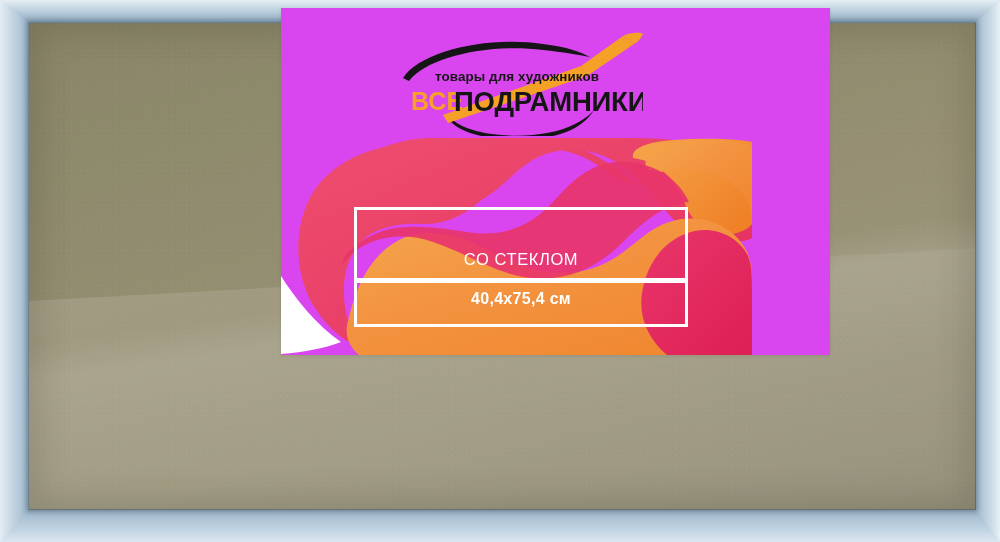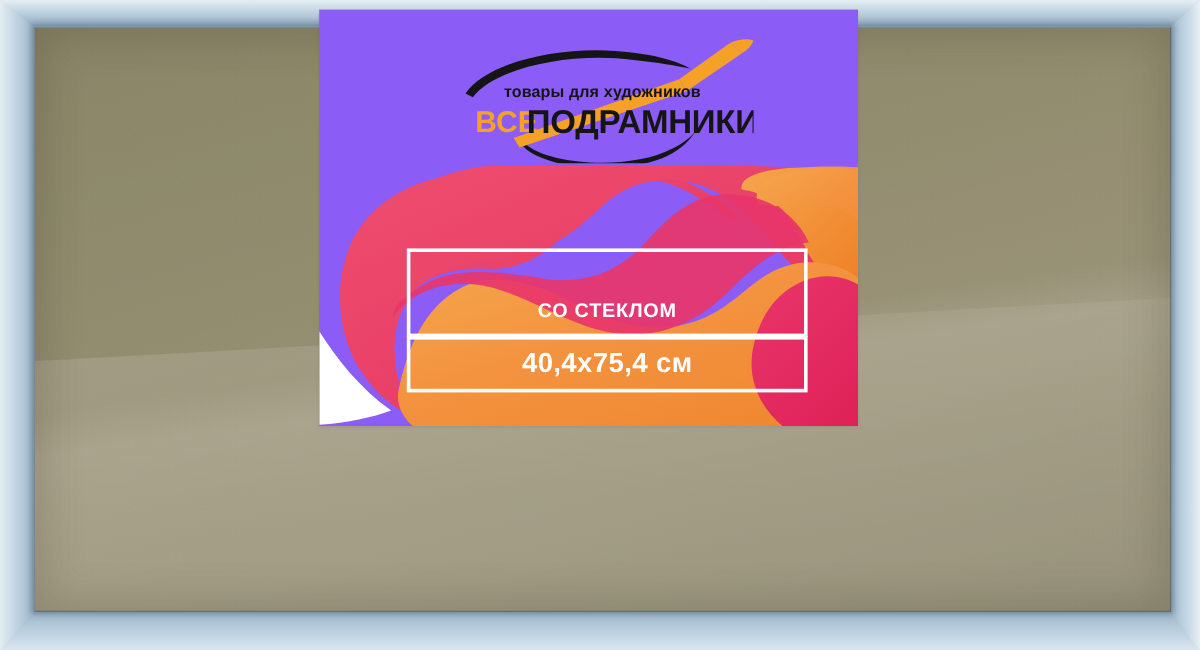--- a/index.html
+++ b/index.html
@@ -58,22 +58,22 @@
     background-size:5px 5px, 7px 7px;
     background-position:0 0, 3px 2px;
     opacity:.9;}
   .mat-glass{position:absolute;left:-40px;top:250px;width:1100px;height:520px;
     background:linear-gradient(168deg, rgba(255,255,255,.13) 0%, rgba(255,255,255,.05) 30%, rgba(255,255,255,0) 62%);
     transform:rotate(-3.2deg);pointer-events:none;}
   .mat-vig{position:absolute;inset:0;box-shadow:inset 0 0 34px 8px rgba(45,42,26,.18);}
 
   
   .label{
-    position:absolute;left:266px;top:8px;width:449px;height:347px;
-    background:#8b5cf6;overflow:hidden;
+    position:absolute;left:281px;top:8px;width:549px;height:347px;
+    background:#d946ef;overflow:hidden;
     box-shadow:0 1px 3px rgba(0,0,0,.10);
   }
 
   
   .logo{position:absolute;left:0;top:0;width:471px;height:132px;}
   .logo svg{position:absolute;left:110px;top:24px;}
 
   
   .blobs{position:absolute;left:0;top:130px;width:471px;height:217px;}
   .blobs svg{display:block;}
@@ -84,27 +84,27 @@
   .box-bot{left:73px;top:272px;width:334px;height:47px;}
   .ttl{
     position:absolute;left:73px;top:206px;width:334px;
     text-align:center;color:#fff;font-weight:bold;
     font-size:26.5px;letter-spacing:.4px;line-height:1;
     text-shadow:0 1px 1px rgba(150,40,60,.12);
     white-space:nowrap;
   }
   .sub{
     position:absolute;left:73px;top:243px;width:334px;
-    text-align:center;color:#fff;font-weight:bold;
+    text-align:center;color:#fff;font-weight:normal;
     font-size:16.5px;letter-spacing:.6px;line-height:1;white-space:nowrap;
   }
   .size{
     position:absolute;left:73px;top:283px;width:334px;
     text-align:center;color:#fff;font-weight:bold;
-    font-size:23px;letter-spacing:.3px;line-height:1;white-space:nowrap;
+    font-size:16px;letter-spacing:.3px;line-height:1;white-space:nowrap;
   }
   
   .label .box-top,.label .box-bot,.label .ttl,.label .sub,.label .size{position:absolute;}
 </style>
 </head>
 <body>
 
 <div id="stage">
 
   <div class="frame-outer">

